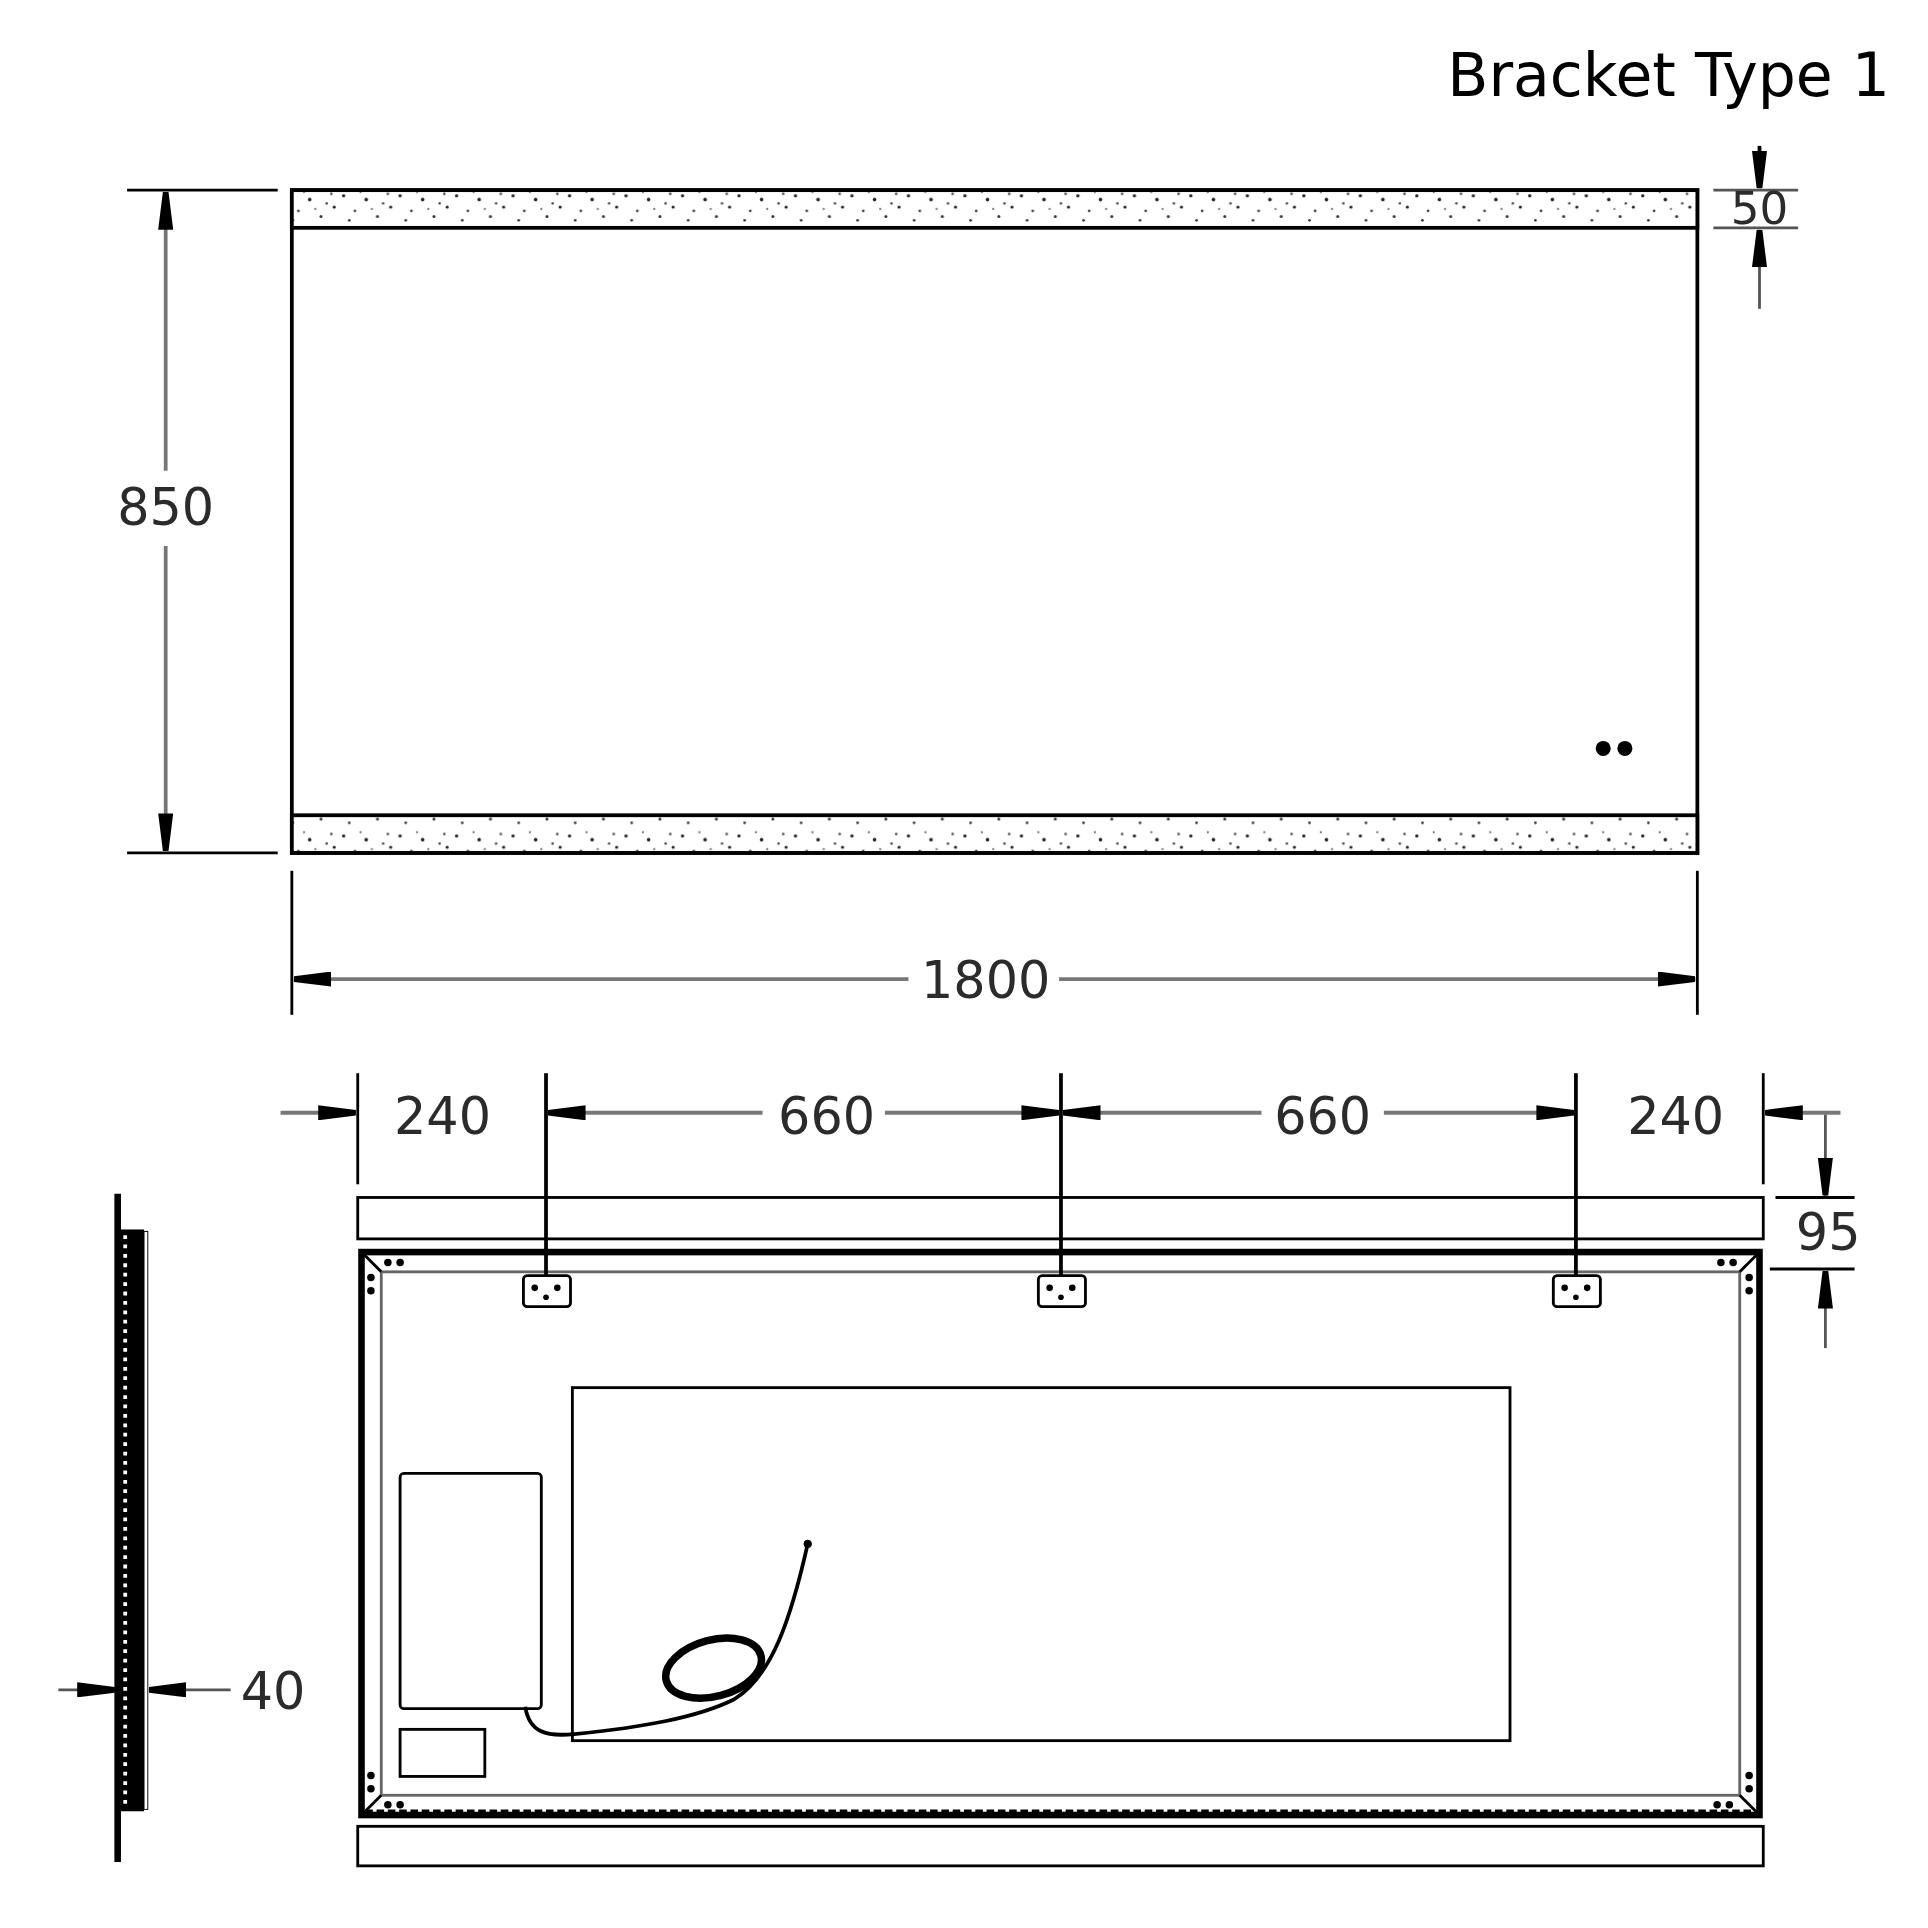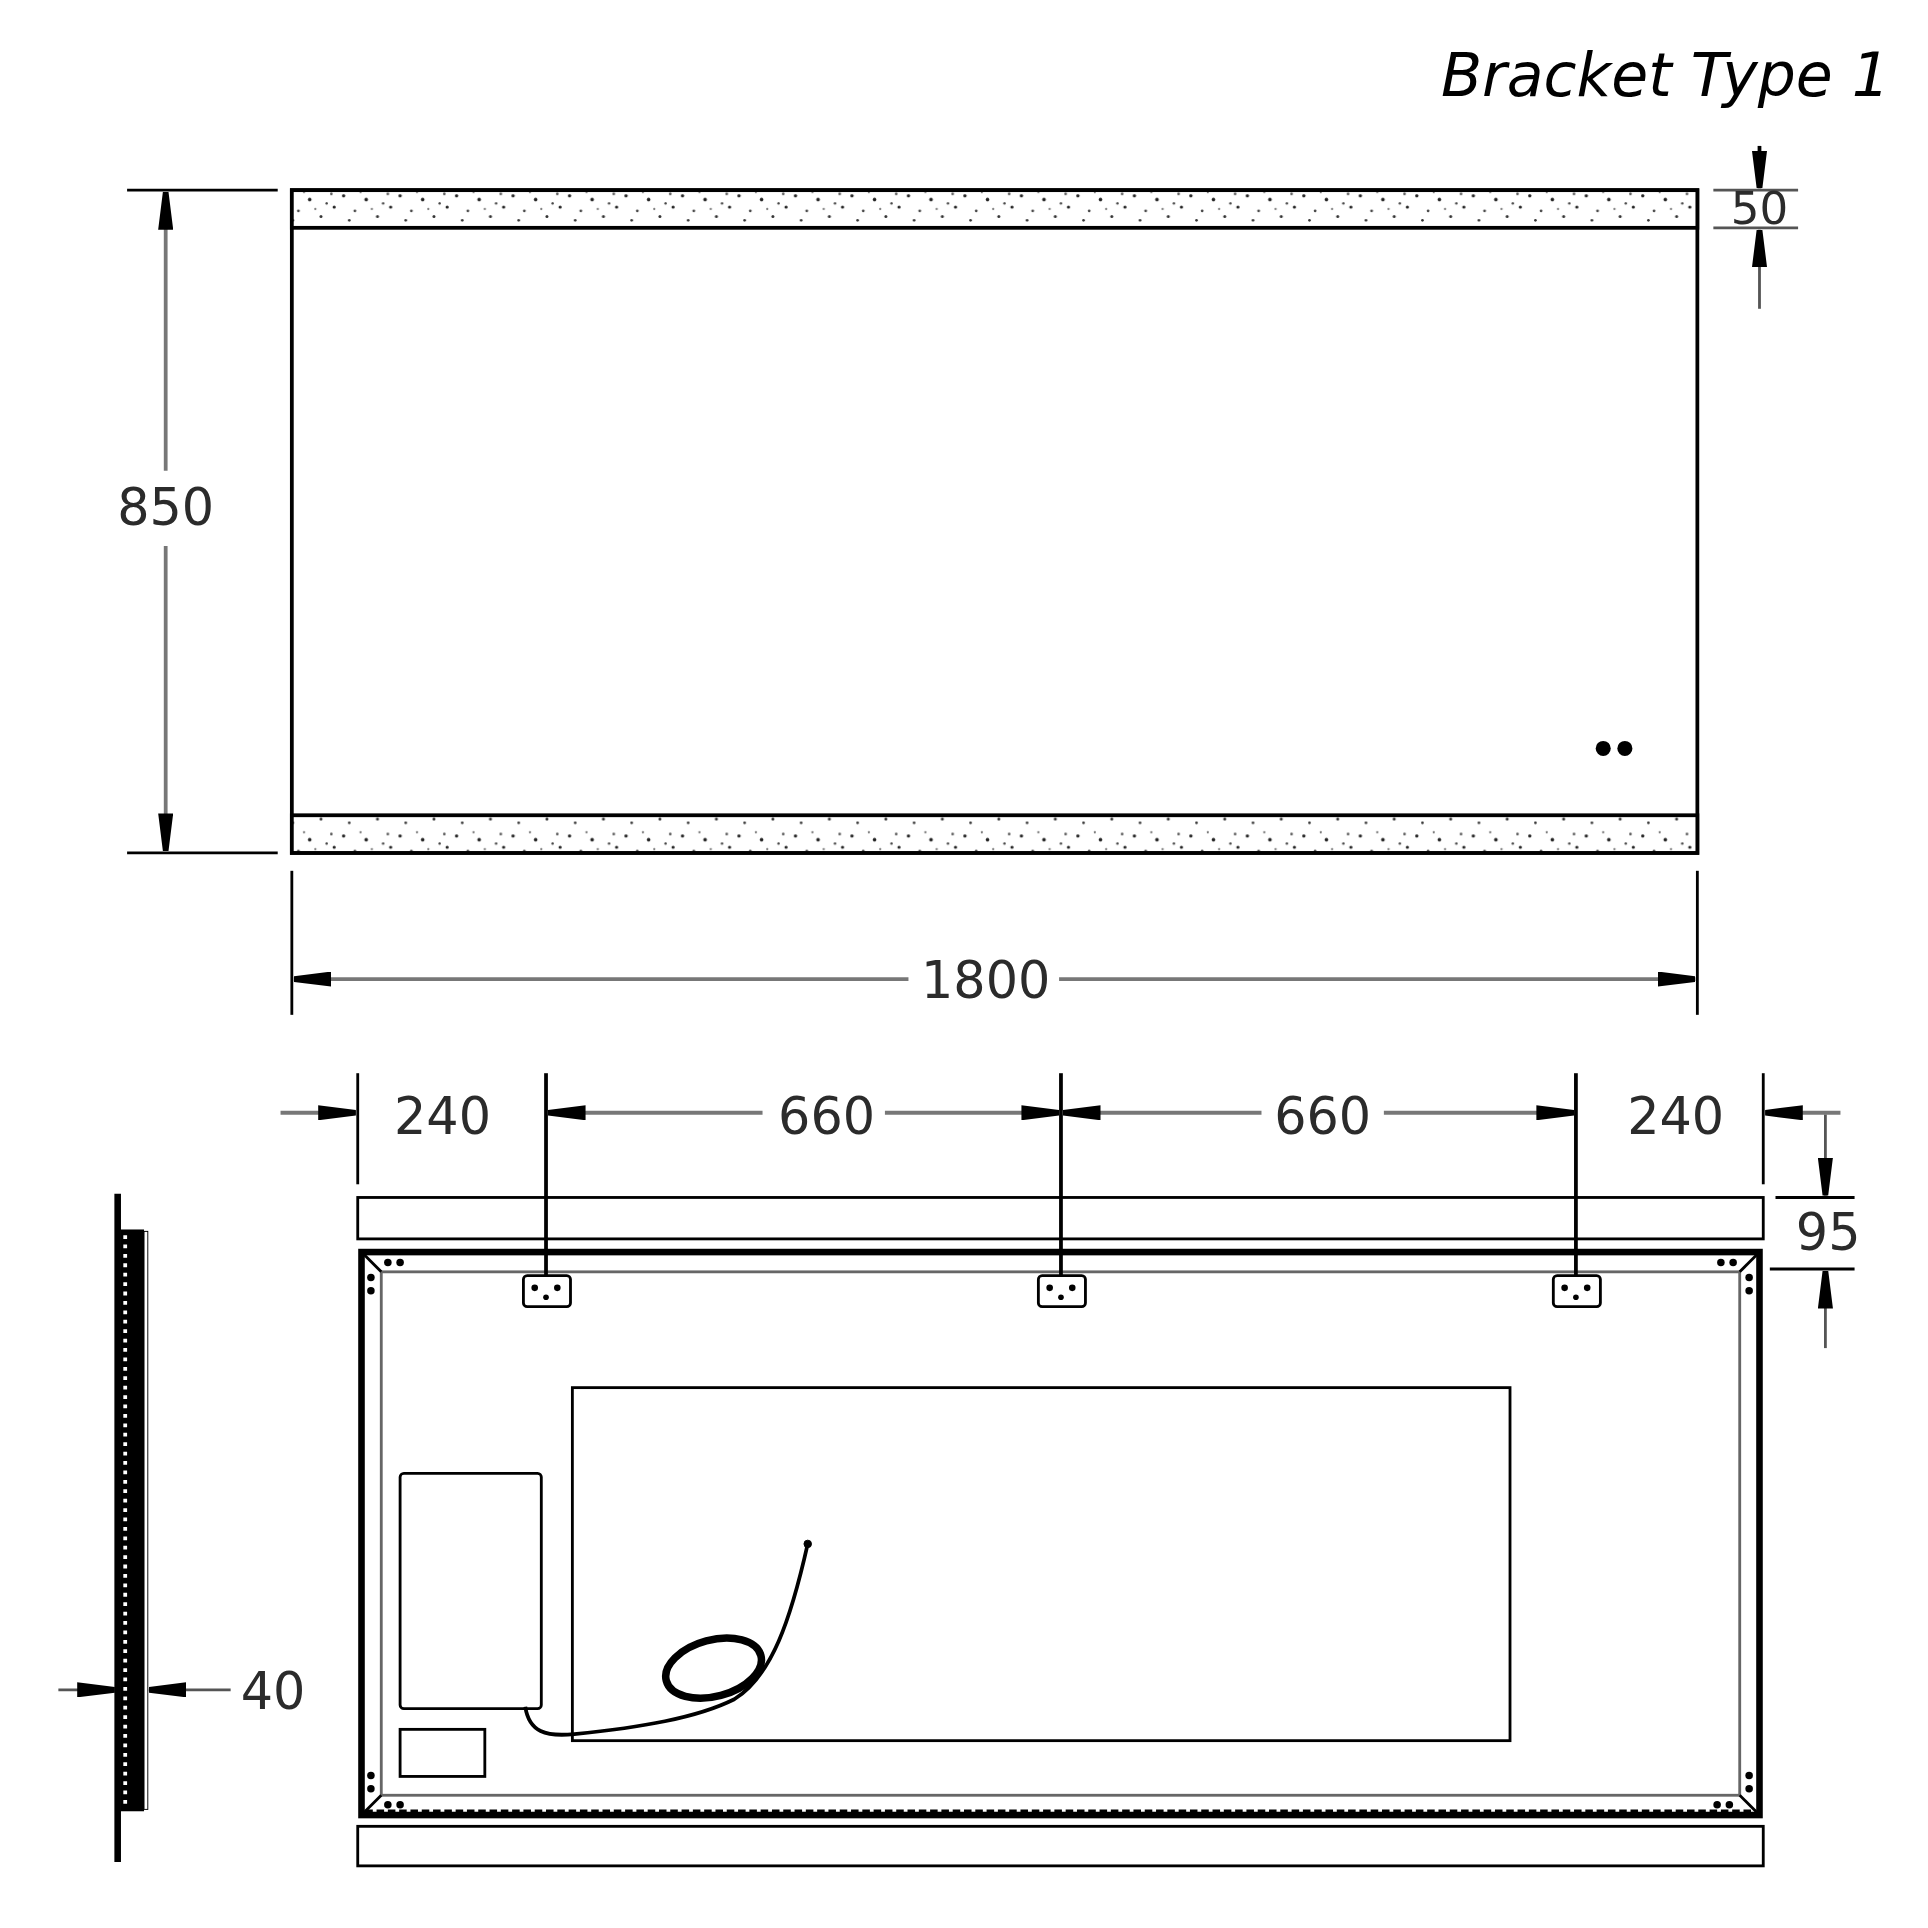--- a/index.html
+++ b/index.html
@@ -2,21 +2,20 @@
 <html style="font-size:15px"><head>
   <meta charset="utf-8">
   <style>
     html, body { margin: 0; padding: 0; background: #ffffff; }
     body { width: 1928px; height: 1928px; position: relative; overflow: hidden; }
     #drawing { position: absolute; left: 0; top: 0; width: 1928px; height: 1928px; }
     .title {
       position: absolute; right: 38px; top: 40px;
       font-family: "DejaVu Sans", sans-serif; font-size: 60px; color: #000;
       letter-spacing: 0px;
-      font-style: italic;
     }
     .dim-text {
       font-family: "DejaVu Sans", sans-serif; fill: #2b2b2b;
     }
   </style>
 </head>
 <body>
 
 <div class="title">Bracket Type 1</div>
 

